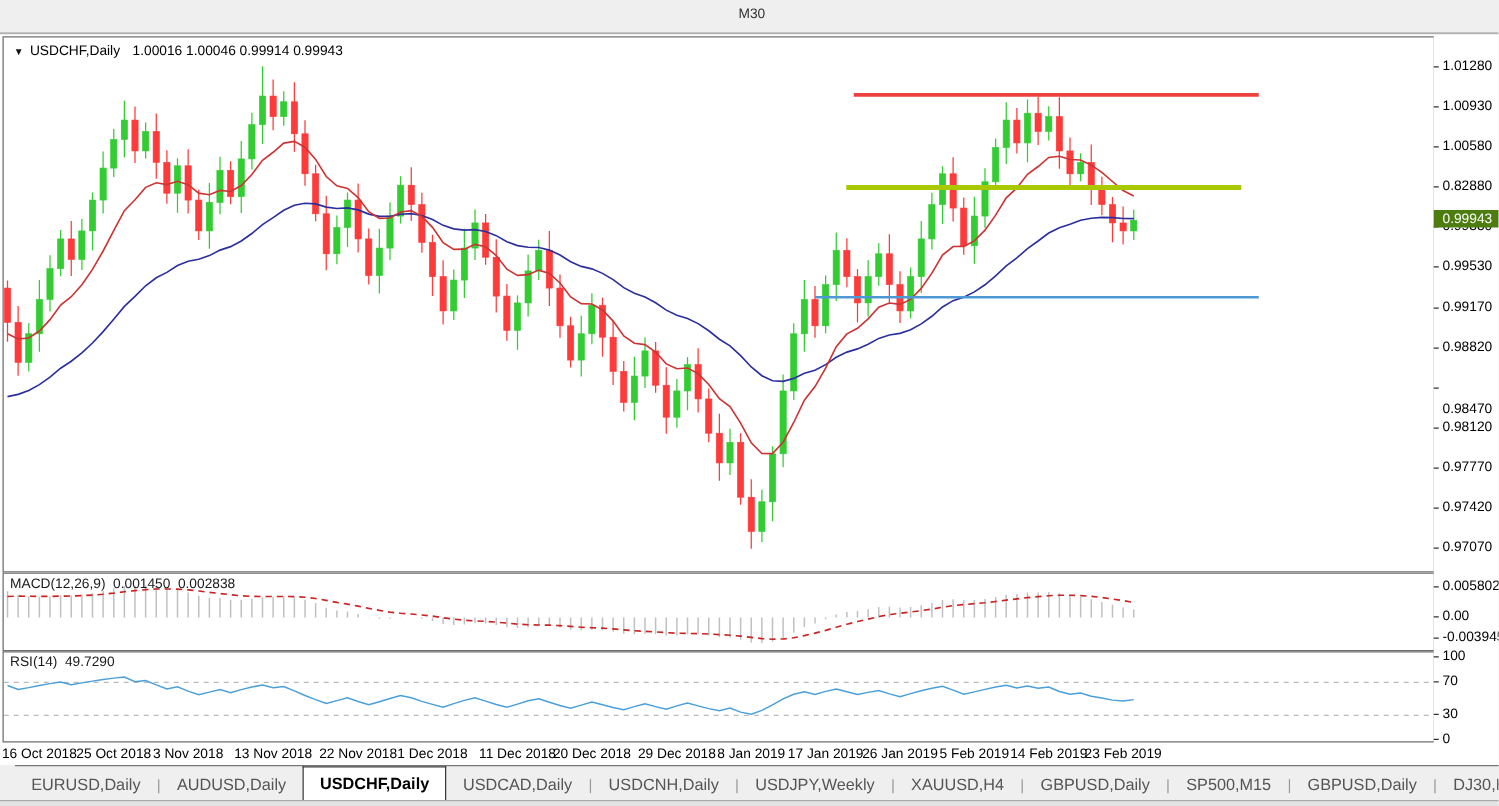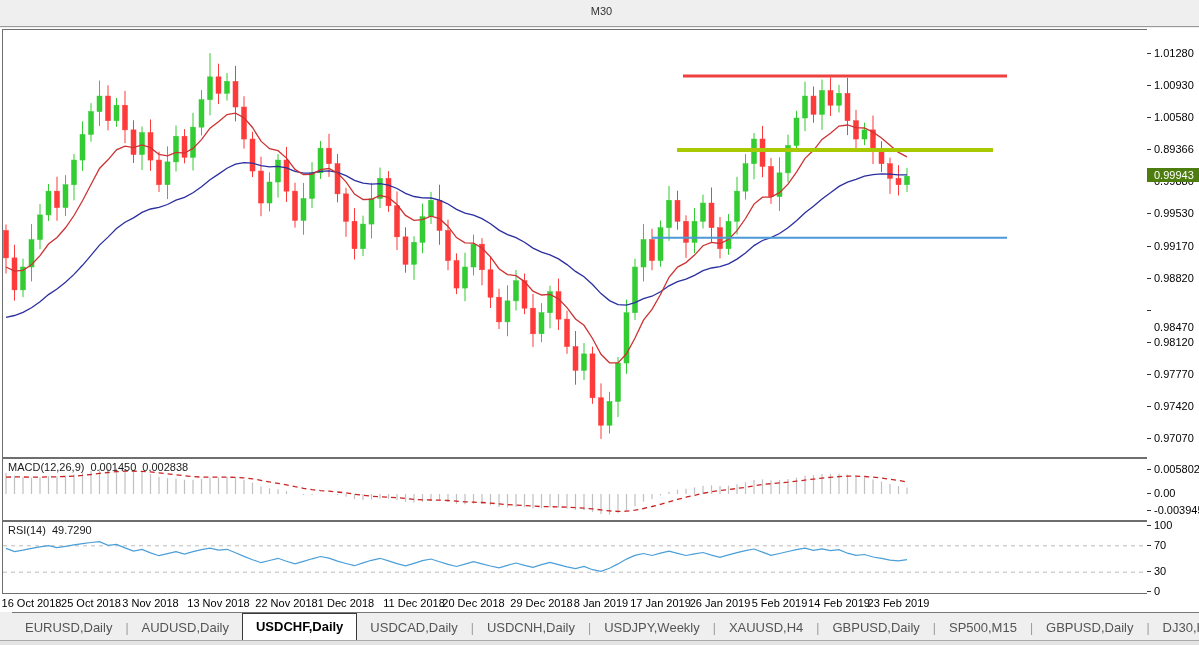--- a/index.html
+++ b/index.html
@@ -272,20 +272,23 @@
           <line x1="895.5" y1="135.17714285714237" x2="895.5" y2="165.531428571427" stroke="#fe3b3b" stroke-width="1"></line>
           <rect x="893" y="148.34285714285664" width="5" height="6.399999999999295" fill="#fe3b3b" stroke="#fe3b3b" stroke-width="0.5"></rect>
           <line x1="904" y1="137.82857142857006" x2="904" y2="161.9657142857127" stroke="#33cc33" stroke-width="1"></line>
           <rect x="901.5" y="146.23999999999893" width="5" height="8.50285714285701" fill="#33cc33" stroke="#33cc33" stroke-width="0.5"></rect>
           <polyline points="3,287.3 11.5,285.5 20,282.4 28.5,277.7 37,271.7 45.5,264.6 54,259.0 62.5,252.3 71,244.4 79.5,235.3 88,225.4 96.5,215.1 105,207.1 113.5,198.6 122,192.2 130.5,187.9 139,182.4 147.5,179.0 156,177.4 164.5,174.5 173,170.1 181.5,167.3 190,162.8 198.5,156.8 207,149.7 215.5,144.1 224,138.2 232.5,134.2 241,132.6 249.5,133.1 258,135.7 266.5,136.8 275,136.3 283.5,137.9 292,141.3 300.5,143.1 309,143.0 317.5,141.4 326,140.9 334.5,142.4 343,145.6 351.5,150.3 360,153.1 368.5,154.1 377,153.7 385.5,155.2 394,158.5 402.5,163.4 411,166.5 419.5,167.8 428,168.0 436.5,170.1 445,174.0 453.5,179.4 462,183.1 470.5,185.1 479,188.7 487.5,193.7 496,200.1 504.5,204.6 513,207.6 521.5,212.2 530,218.1 538.5,222.2 547,224.8 555.5,228.9 564,234.6 572.5,241.4 581,246.7 589.5,254.5 598,263.6 606.5,270.6 615,274.6 623.5,275.1 632,272.7 640.5,268.6 649,266.2 657.5,261.7 666,255.8 674.5,251.7 683,249.1 691.5,245.4 700,240.7 708.5,238.0 717,236.7 725.5,233.8 734,229.1 742.5,223.0 751,215.6 759.5,210.5 768,207.7 776.5,203.5 785,197.8 793.5,190.7 802,182.7 810.5,176.3 819,168.9 827.5,162.8 836,156.4 844.5,152.2 853,149.4 861.5,146.2 870,144.6 878.5,143.9 887,144.1 895.5,144.8 904,144.9" fill="none" stroke="#2b2f9e" stroke-width="1.3"></polyline>
           <polyline points="3,237.0 11.5,241.2 20,240.4 28.5,234.8 37,225.7 45.5,214.0 54,207.4 62.5,197.8 71,185.5 79.5,170.8 88,154.5 96.5,138.5 105,129.8 113.5,119.9 122,116.2 130.5,117.7 139,115.0 147.5,117.7 156,124.5 164.5,125.8 173,122.3 181.5,123.2 190,118.4 198.5,109.6 207,98.2 215.5,91.8 224,84.5 232.5,83.1 241,87.8 249.5,97.5 258,111.2 266.5,118.7 275,120.7 283.5,128.1 292,139.4 300.5,144.7 309,144.4 317.5,139.6 326,138.5 334.5,143.1 343,151.9 351.5,164.1 360,169.5 368.5,169.3 377,165.5 385.5,167.4 394,174.5 402.5,185.4 411,190.3 419.5,189.7 428,186.1 436.5,188.7 445,196.4 453.5,207.6 462,212.9 470.5,213.2 479,218.0 487.5,226.9 496,238.7 504.5,244.6 513,245.7 521.5,251.6 530,261.1 538.5,265.0 547,264.4 555.5,268.9 564,277.6 572.5,289.0 581,295.3 589.5,308.5 598,324.3 606.5,332.8 615,332.9 623.5,323.8 632,308.0 640.5,290.1 649,279.3 657.5,264.5 666,247.3 674.5,237.1 683,232.6 691.5,225.1 700,215.7 708.5,212.4 717,213.5 725.5,209.5 734,200.7 742.5,188.5 751,174.1 759.5,167.2 768,167.1 776.5,162.7 785,154.1 793.5,142.1 802,128.3 810.5,120.3 819,109.4 827.5,103.2 836,96.0 844.5,95.0 853,97.6 861.5,98.0 870,102.1 878.5,107.9 887,115.2 895.5,122.4 904,126.8" fill="none" stroke="#cc3333" stroke-width="1.3"></polyline>
           <line x1="680" y1="45.94285714285675" x2="1004" y2="45.94285714285675" stroke="#ef4040" stroke-width="3"></line>
           <line x1="674" y1="119.99999999999957" x2="990" y2="119.99999999999957" stroke="#a8c800" stroke-width="4"></line>
           <line x1="649" y1="207.77142857142763" x2="1004" y2="207.77142857142763" stroke="#4d99d6" stroke-width="2"></line>
         </svg>
+      <div class="chart-title">
+        <span class="tri">▼</span><b>USDCHF,Daily</b><span>1.00016 1.00046 0.99914 0.99943</span>
+      </div>
     </div>
 
     <div class="pane pane-macd" id="macd-pane">
       <svg id="macd-svg" width="1144" height="61">
           <line x1="3" y1="35" x2="3" y2="14" stroke="#c0c0c0" stroke-width="1.2"></line>
           <line x1="11.5" y1="35" x2="11.5" y2="16.728205128205616" stroke="#c0c0c0" stroke-width="1.2"></line>
           <line x1="20" y1="35" x2="20" y2="18.236306523486235" stroke="#c0c0c0" stroke-width="1.2"></line>
           <line x1="28.5" y1="35" x2="28.5" y2="18.603778482484188" stroke="#c0c0c0" stroke-width="1.2"></line>
           <line x1="37" y1="35" x2="37" y2="18.173920006115623" stroke="#c0c0c0" stroke-width="1.2"></line>
           <line x1="45.5" y1="35" x2="45.5" y2="17.157775387808385" stroke="#c0c0c0" stroke-width="1.2"></line>
@@ -409,21 +412,21 @@
     </div>
 
     <div class="scale" id="scale-col">
         <div class="tick-dash" style="top: 25px;"></div>
         <div class="tick-label" style="top: 19px;">1.01280</div>
         <div class="tick-dash" style="top: 57px;"></div>
         <div class="tick-label" style="top: 51px;">1.00930</div>
         <div class="tick-dash" style="top: 89px;"></div>
         <div class="tick-label" style="top: 83px;">1.00580</div>
         <div class="tick-dash" style="top: 121px;"></div>
-        <div class="tick-label" style="top: 115px;">0.89366</div>
+        <div class="tick-label" style="top: 115px;">0.82880</div>
         <div class="tick-dash" style="top: 153px;"></div>
         <div class="tick-label" style="top: 147px;">0.99880</div>
         <div class="tick-dash" style="top: 185px;"></div>
         <div class="tick-label" style="top: 179px;">0.99530</div>
         <div class="tick-dash" style="top: 217.914px;"></div>
         <div class="tick-label" style="top: 211.914px;">0.99170</div>
         <div class="tick-dash" style="top: 249.914px;"></div>
         <div class="tick-label" style="top: 243.914px;">0.98820</div>
         <div class="tick-dash" style="top: 281.914px;"></div>
         <div class="tick-label" style="top: 293px;">0.98470</div>

